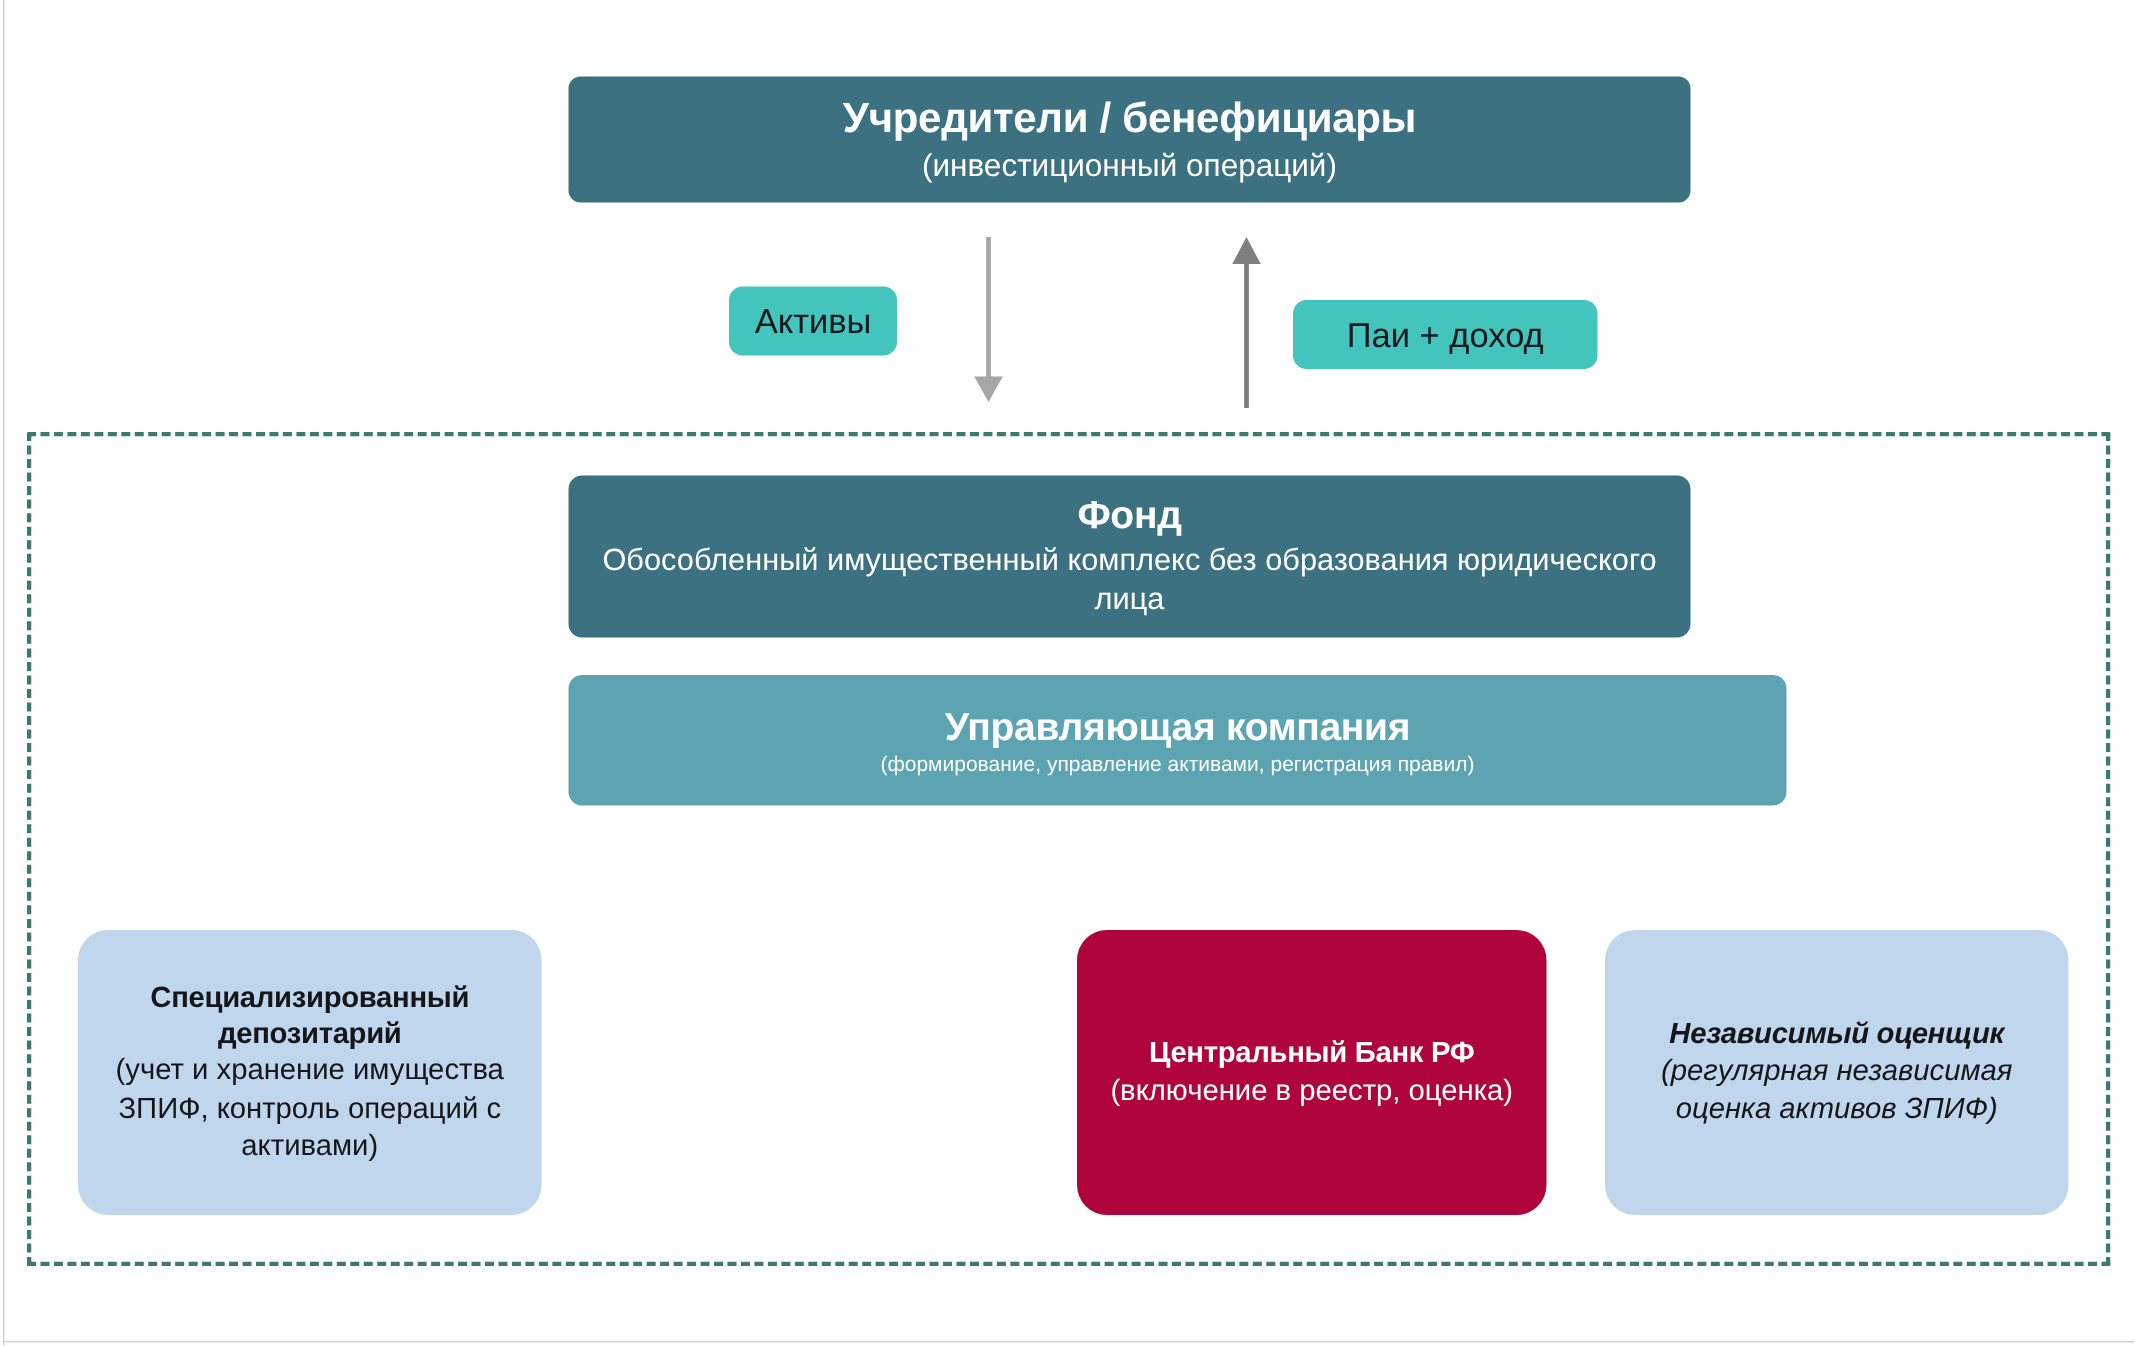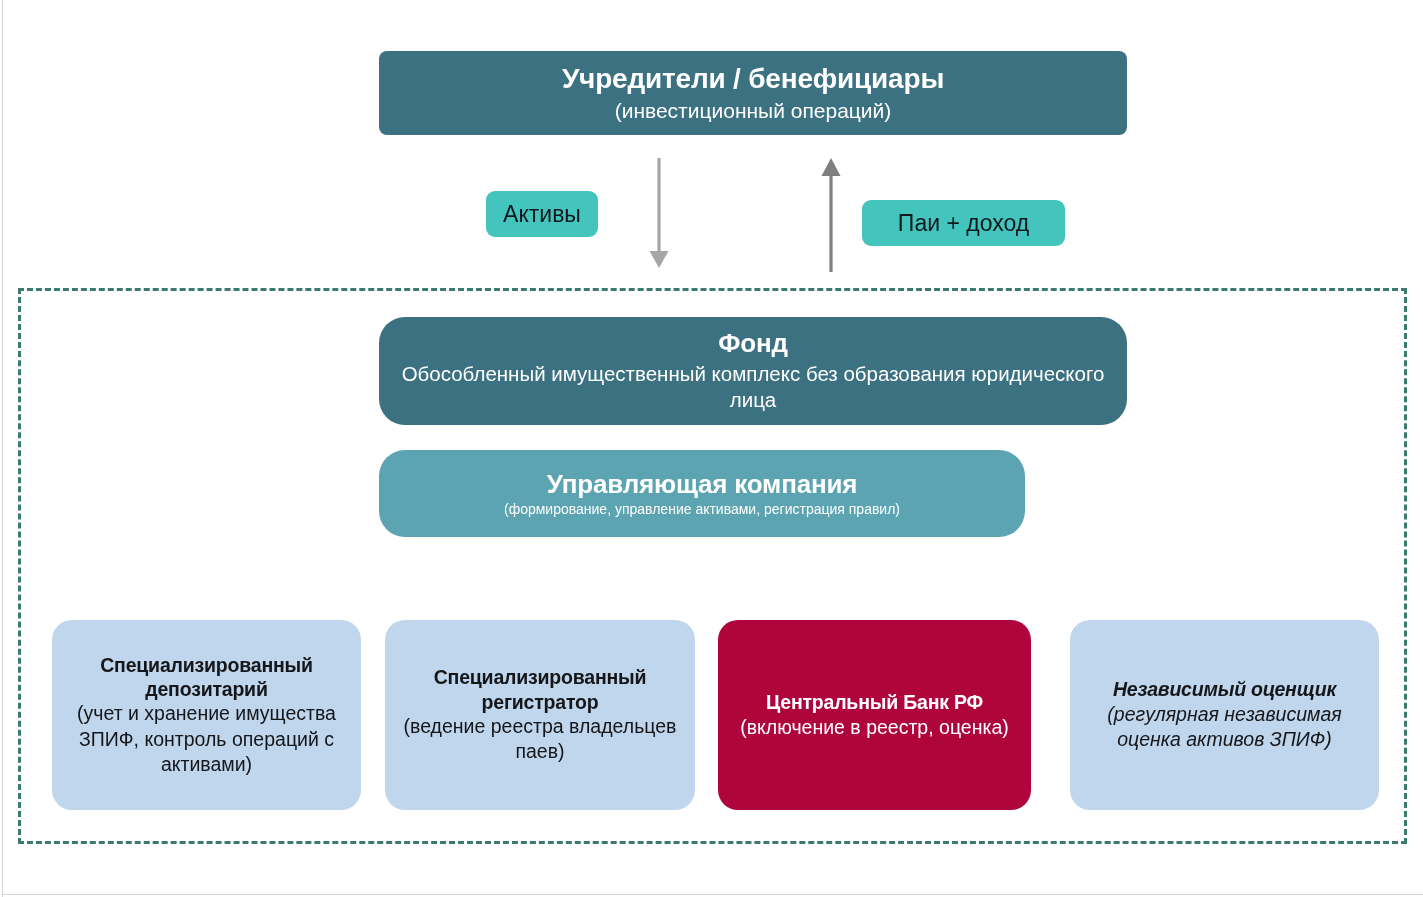--- a/index.html
+++ b/index.html
@@ -34,21 +34,21 @@
   }
 
   
   .box {
     position: absolute;
     display: flex;
     flex-direction: column;
     align-items: center;
     justify-content: center;
     text-align: center;
-    border-radius: 26px;
+    border-radius: 9px;
     padding: 6px 14px;
     line-height: 1.22;
   }
   .box .title {
     font-weight: bold;
     letter-spacing: -0.2px;
   }
   .box .sub { font-weight: normal; }
 
   
@@ -68,21 +68,21 @@
     width: 748px; height: 108px;
     background: #3b7180;
     color: #ffffff;
   }
   #box-fund .title { font-size: 26px; margin-bottom: 1px; }
   #box-fund .sub   { font-size: 20.5px; line-height: 1.28; }
 
   
   #box-mgmt {
     left: 379px; top: 450px;
-    width: 646px; height: 87px;
+    width: 812px; height: 87px;
     background: #5ca4b2;
     color: #ffffff;
   }
   #box-mgmt .title { font-size: 26px; margin-bottom: 1px; }
   #box-mgmt .sub   { font-size: 14px; }
 
   
   .box-bottom {
     top: 620px;
     height: 190px;
@@ -173,24 +173,20 @@
   <div class="box" id="box-mgmt">
     <div class="title">Управляющая компания</div>
     <div class="sub">(формирование, управление активами, регистрация правил)</div>
   </div>
 
   <div class="box box-bottom light-blue" id="box-depositary">
     <div class="title">Специализированный депозитарий</div>
     <div class="sub">(учет и хранение имущества ЗПИФ, контроль операций с активами)</div>
   </div>
 
-  <div class="box box-bottom light-blue" id="box-registrar">
-    <div class="title">Специализированный регистратор</div>
-    <div class="sub">(ведение реестра владельцев паев)</div>
-  </div>
 
   <div class="box box-bottom crimson" id="box-cbrf">
     <div class="title">Центральный Банк РФ</div>
     <div class="sub">(включение в реестр, оценка)</div>
   </div>
 
   <div class="box box-bottom light-blue" id="box-appraiser">
     <div class="title">Независимый оценщик</div>
     <div class="sub">(регулярная независимая оценка активов ЗПИФ)</div>
   </div>

